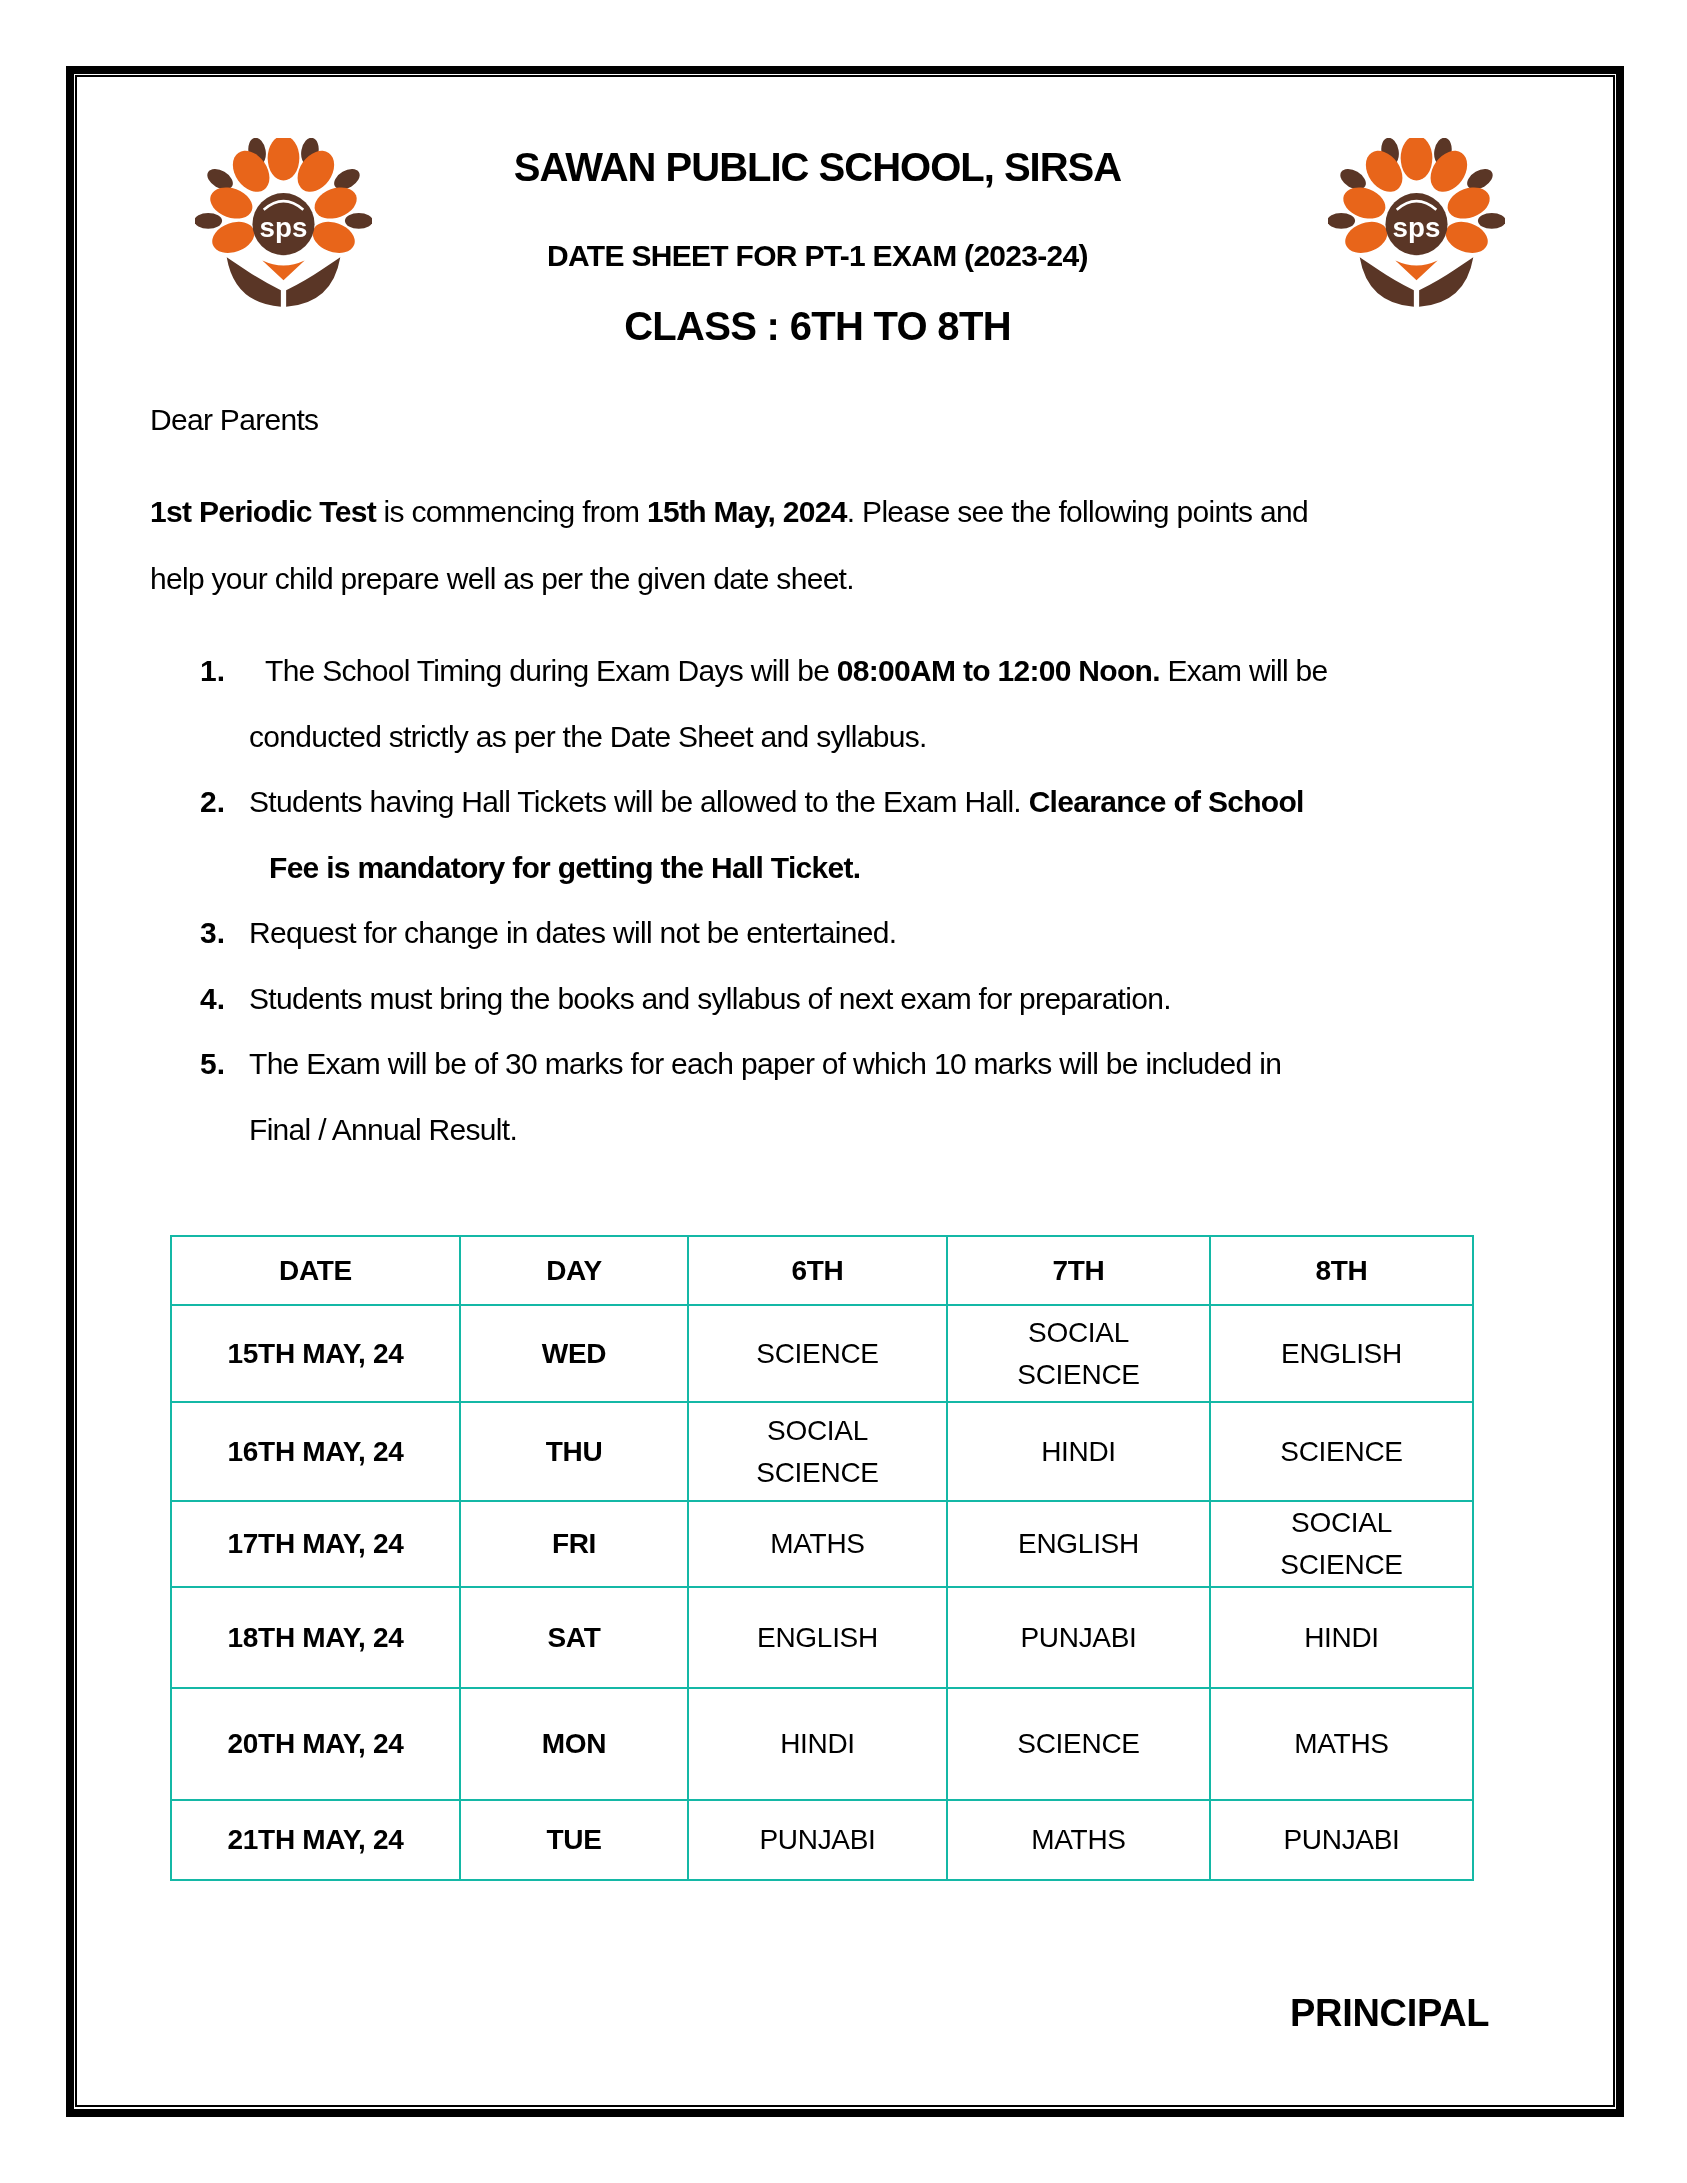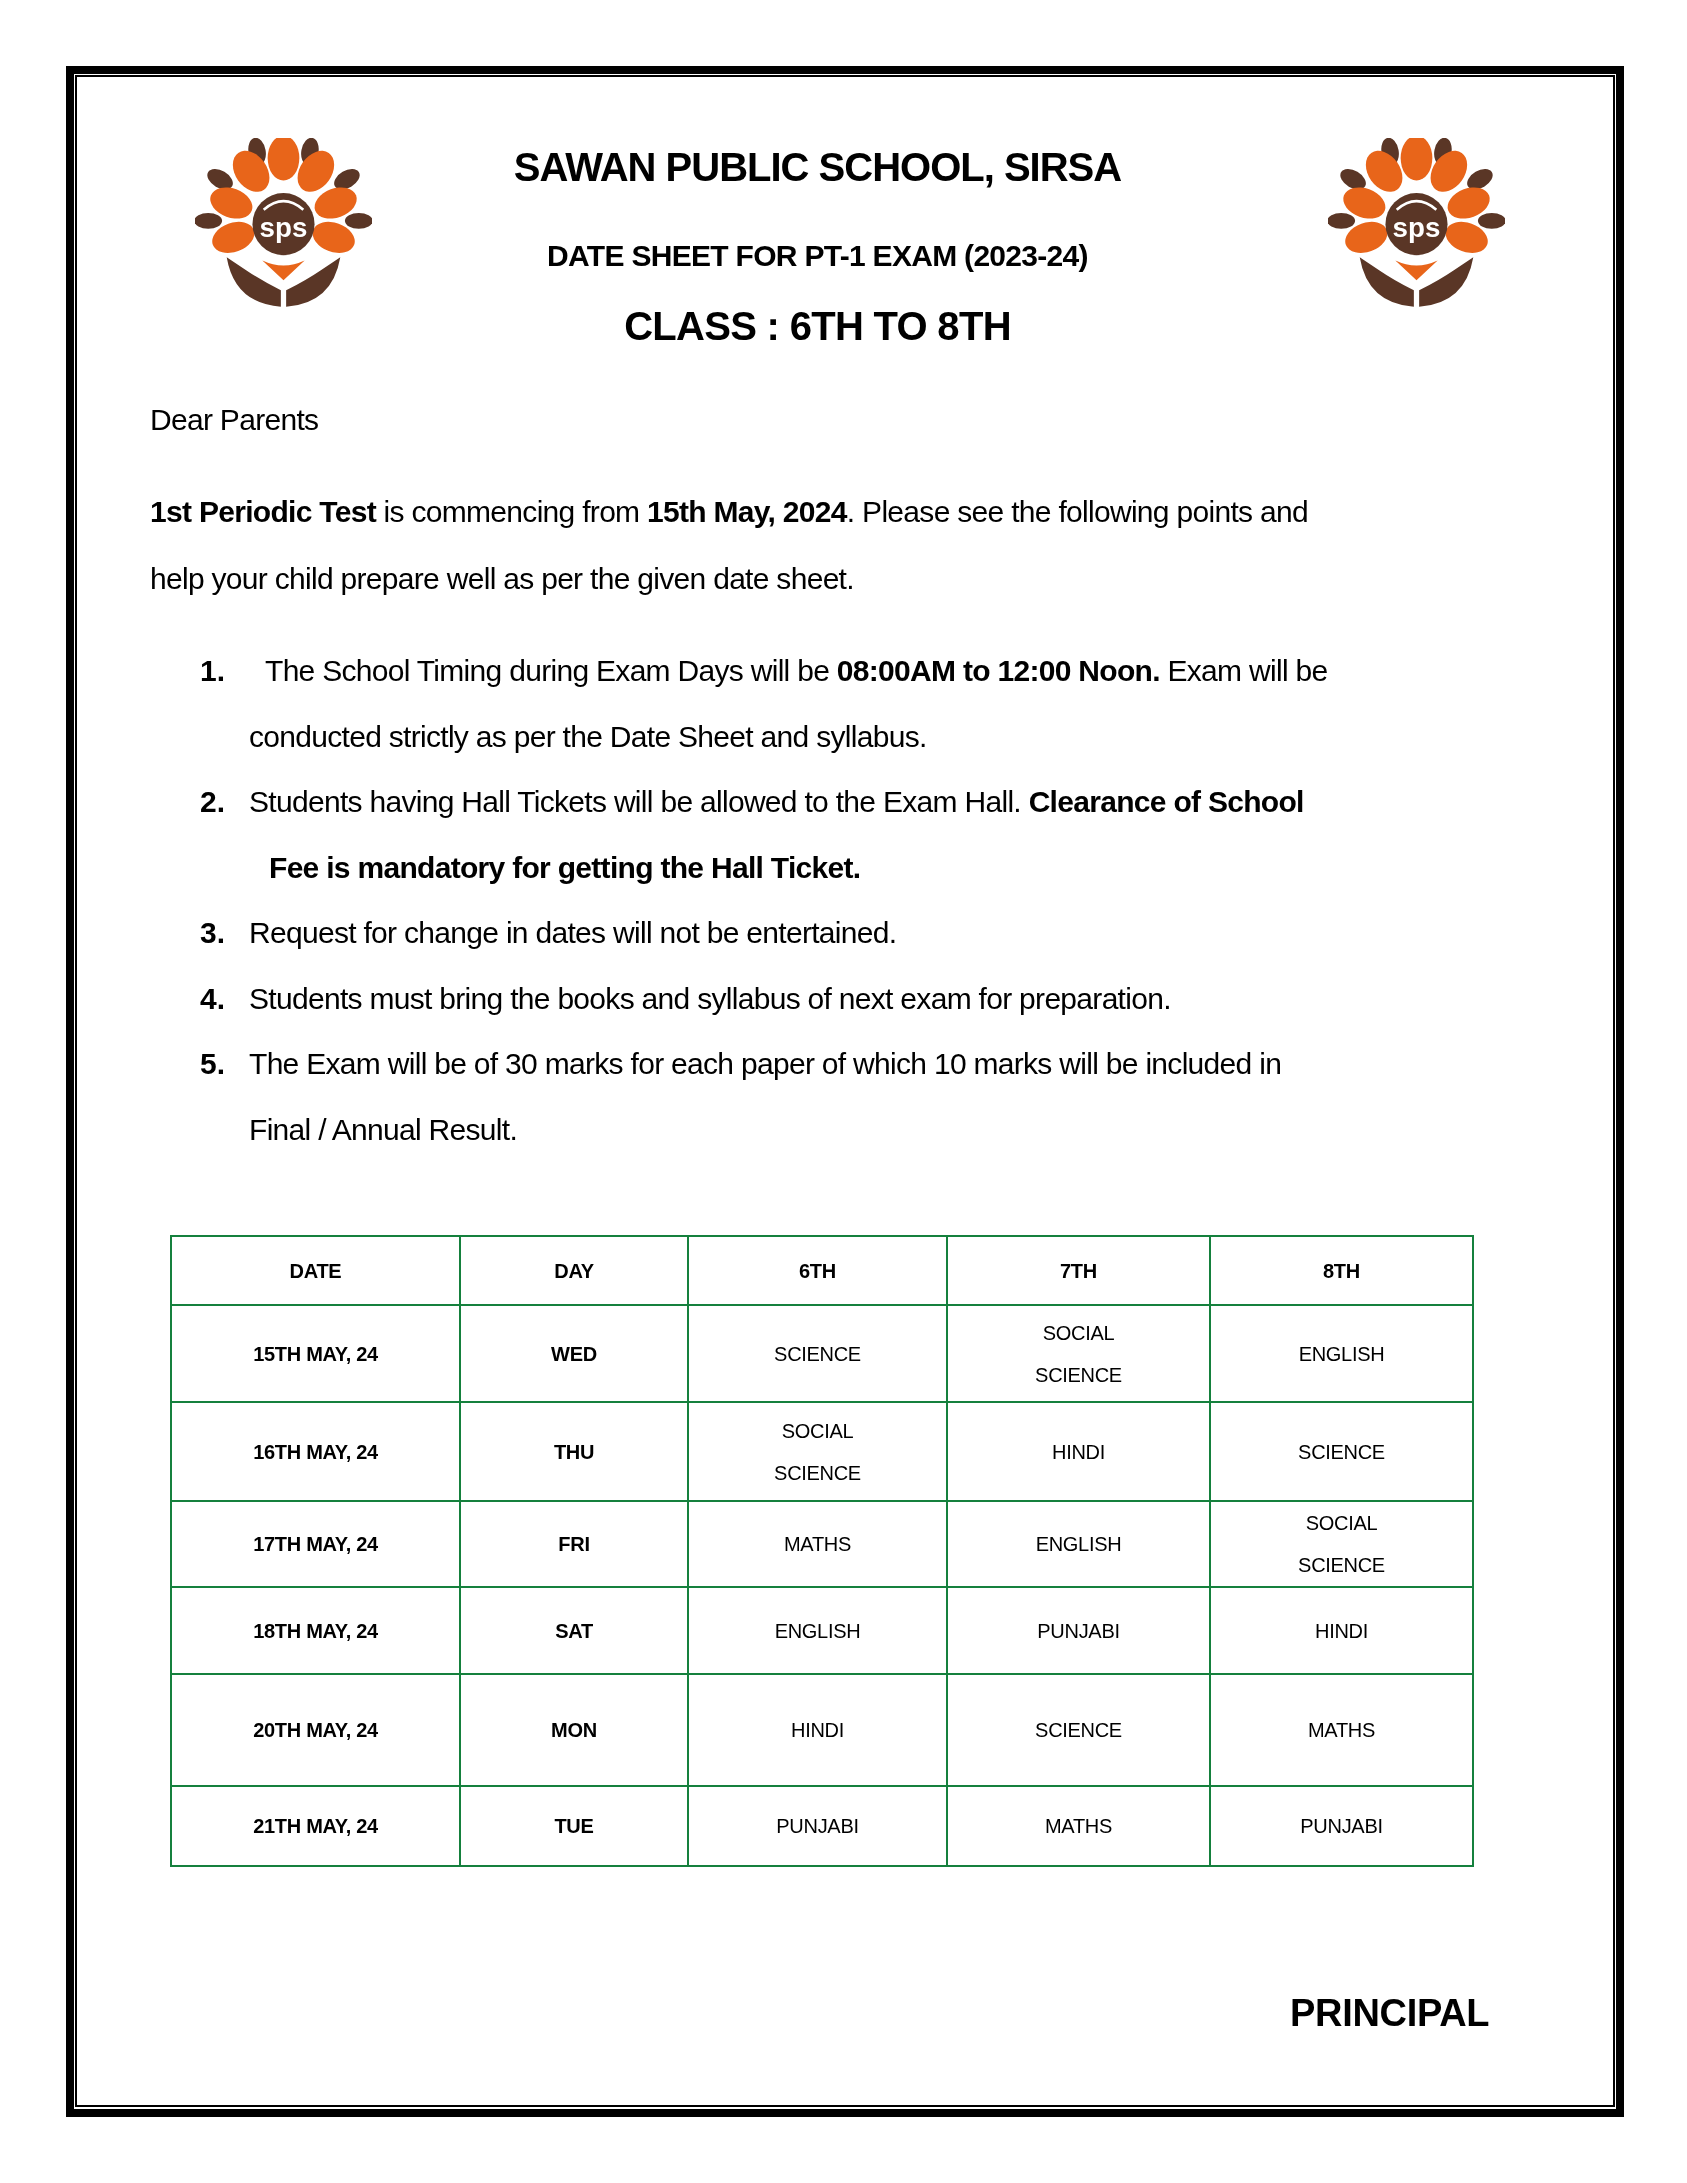--- a/index.html
+++ b/index.html
@@ -20,22 +20,22 @@
   .subtitle { top: 241px; font-size: 30px; letter-spacing: -0.7px; }
   .classline { top: 306px; font-size: 40px; letter-spacing: -0.7px; }
 
   .text-line { position: absolute; white-space: nowrap; font-size: 30px; line-height: 1;
                letter-spacing: -0.7px; }
   .text-line b { font-weight: bold; }
   .list-num { position: absolute; font-weight: bold; font-size: 30px; line-height: 1; }
 
   table.datesheet { position: absolute; left: 170px; top: 1235px; border-collapse: collapse;
                     table-layout: fixed; width: 1301px; }
-  table.datesheet td, table.datesheet th { border: 2px solid #15803d; text-align: center;
-                    vertical-align: middle; padding: 0; font-size: 20px; line-height: 42px;
+  table.datesheet td, table.datesheet th { border: 2px solid #14b8a6; text-align: center;
+                    vertical-align: middle; padding: 0; font-size: 28px; line-height: 42px;
                     letter-spacing: -0.3px; }
   table.datesheet th { font-weight: bold; height: 67px; }
   table.datesheet td.bold { font-weight: bold; }
   table.datesheet td { font-weight: normal; }
   .principal { position: absolute; left: 1290px; top: 1994px; font-size: 38px; font-weight: bold;
                line-height: 1; letter-spacing: -0.3px; white-space: nowrap; }
 </style>
 </head>
 <body>
 
@@ -197,21 +197,21 @@
           <div>MATHS</div>
         </td>
       <td>
           <div>ENGLISH</div>
         </td>
       <td>
           <div>SOCIAL</div>
           <div>SCIENCE</div>
         </td>
     </tr>
-    <tr style="height:87px">
+    <tr style="height:101px">
       <td class="bold">18TH MAY, 24</td>
       <td class="bold">SAT</td>
       <td>
           <div>ENGLISH</div>
         </td>
       <td>
           <div>PUNJABI</div>
         </td>
       <td>
           <div>HINDI</div>

